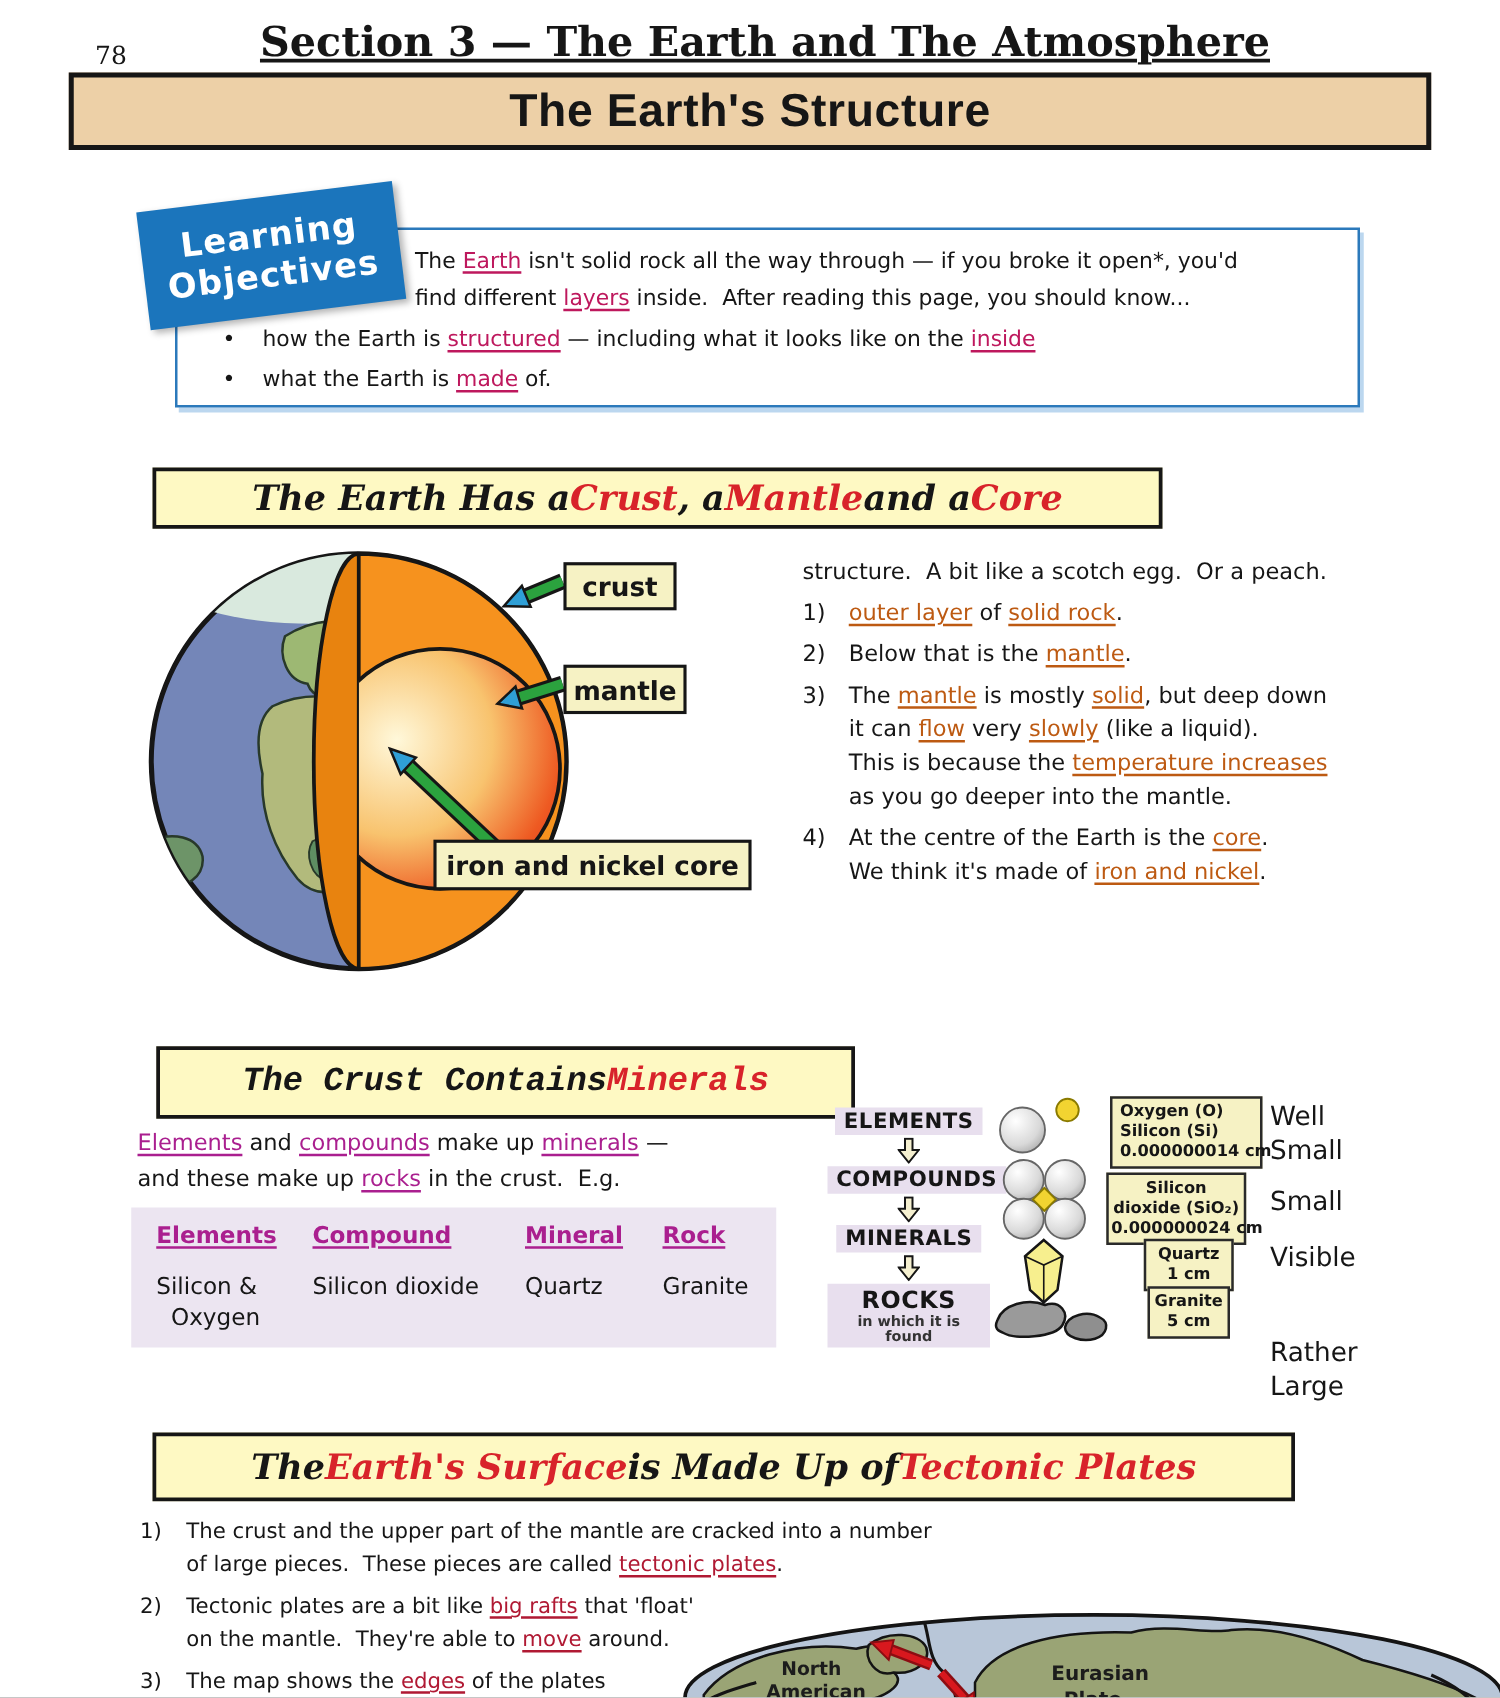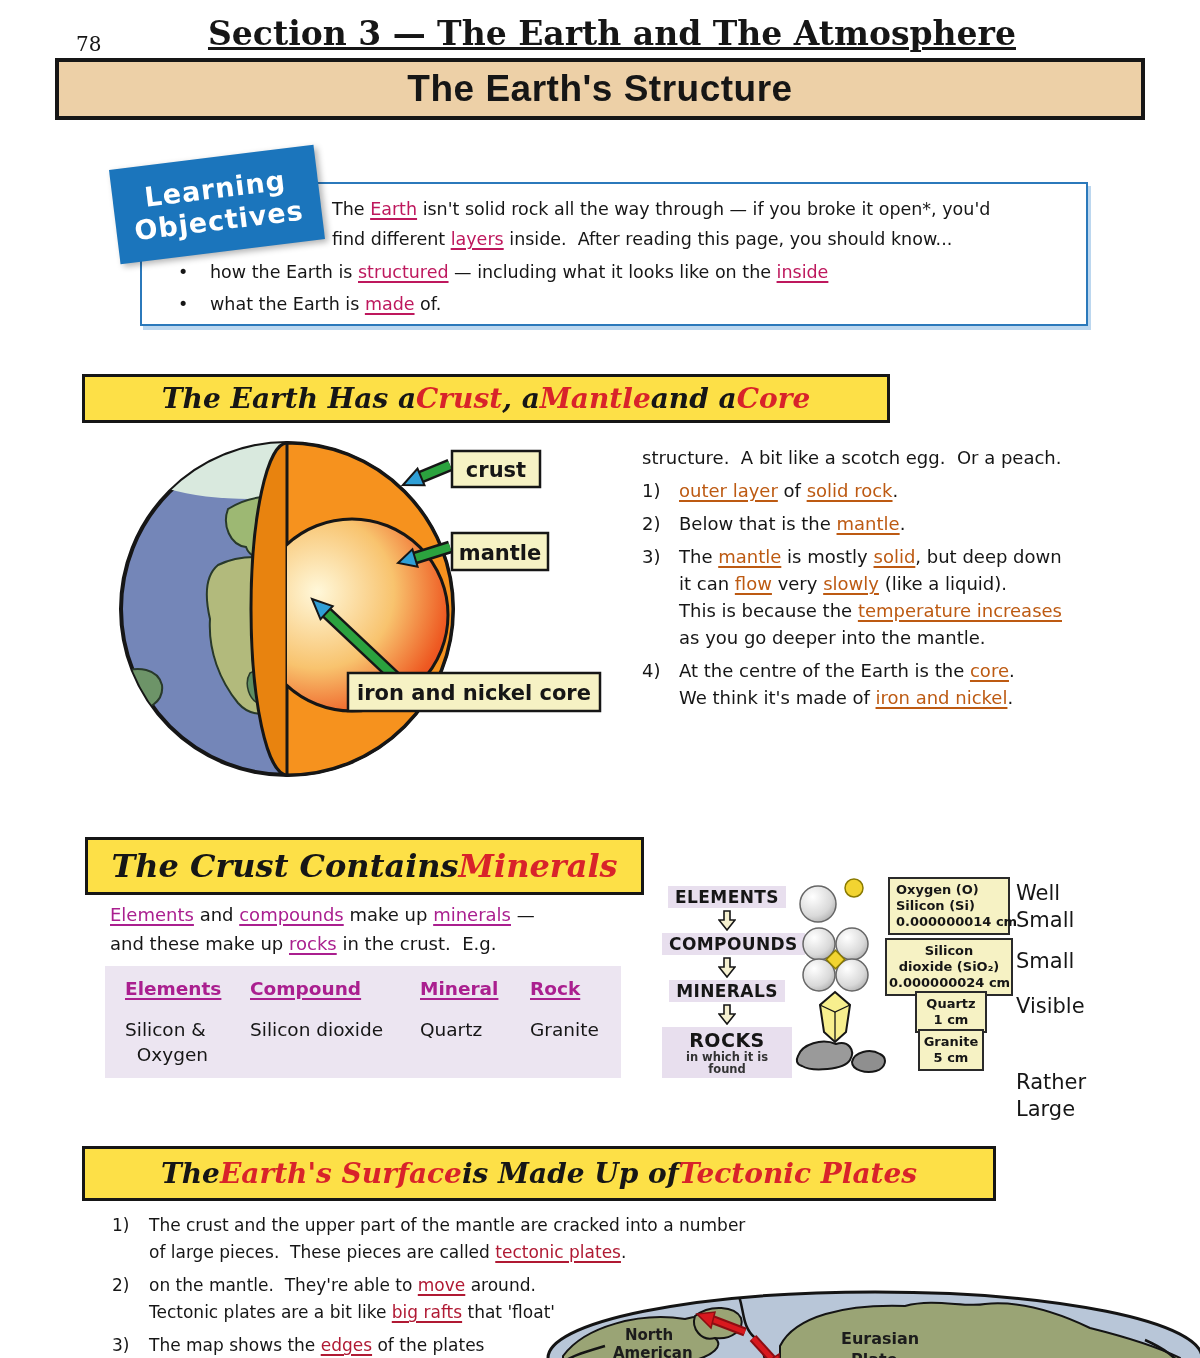--- a/index.html
+++ b/index.html
@@ -24,25 +24,25 @@
           border:2px solid #2b79bb;box-shadow:3px 4px 0 #bcd7ef;}
   #lo-badge{position:absolute;left:114px;top:157px;width:206px;height:95px;background:#1b75bc;
             transform:rotate(-7deg);display:flex;flex-direction:column;align-items:center;justify-content:center;
             color:#fff;font-weight:bold;font-size:27px;line-height:32px;letter-spacing:1px;
             box-shadow:3px 3px 6px rgba(0,0,0,.3);}
   #lo-intro{position:absolute;left:332px;top:194px;font-size:17.5px;line-height:30px;}
   #lo-bullets{position:absolute;left:178px;top:256px;font-size:17.5px;line-height:32px;}
   .lo-bullet-row{display:flex;}
   .lo-dot{width:32px;}
 
-  .headbox{position:absolute;background:#fde047;border:3px solid #161616;display:flex;align-items:center;
+  .headbox{position:absolute;background:#fef9c3;border:3px solid #161616;display:flex;align-items:center;
            justify-content:center;font-family:"DejaVu Serif","Liberation Serif",serif;font-style:italic;
-           font-weight:bold;}
+           font-weight:bold;margin-left:40px;}
   #earth-head{left:82px;top:374px;width:802px;height:43px;font-size:28px;}
-  #min-head{left:85px;top:837px;width:553px;height:52px;font-size:32px;}
+  #min-head{left:85px;top:837px;width:553px;height:52px;font-size:27px;font-family:Liberation Mono, monospace;}
   #tec-head{left:82px;top:1146px;width:908px;height:49px;font-size:28px;}
 
   #earth-svg{position:absolute;left:100px;top:437px;}
   #earth-text{position:absolute;left:642px;top:444px;width:470px;font-size:18px;line-height:27px;}
   .item{display:flex;margin-top:6px;}
   .item .num{width:37px;flex:none;}
 
   #min-intro{position:absolute;left:110px;top:900px;font-size:18px;line-height:29px;}
   #min-table{position:absolute;left:105px;top:966px;width:516px;height:112px;background:#ece5f1;
              box-sizing:border-box;padding:10px 0 0 20px;display:grid;
@@ -290,21 +290,21 @@
     <div class="sizebox leftalign" style="left:888px;top:877px;width:122px;">
         <div class="ln">Oxygen (O)</div>
         <div class="ln">Silicon (Si)</div>
         <div class="ln">0.000000014 cm</div>
       </div>
     <div class="sizelabel" style="left:1016px;top:880px;">
         <div class="ln">Well</div>
         <div class="ln">Small</div>
       </div>
 
-    <div class="sizebox" style="left:885px;top:938px;width:128px;">
+    <div class="sizebox" style="left:885px;top:938px;width:112px;">
         <div class="ln">Silicon</div>
         <div class="ln">dioxide (SiO₂)</div>
         <div class="ln">0.000000024 cm</div>
       </div>
     <div class="sizelabel" style="left:1016px;top:948px;">
         <div class="ln">Small</div>
       </div>
 
     <div class="sizebox" style="left:915px;top:991px;width:72px;">
         <div class="ln">Quartz</div>
@@ -336,22 +336,22 @@
       <div class="item">
         <span class="num">1)</span>
         <div>
             <div class="ln"><span>The crust and the upper part of the mantle are cracked into a number</span></div>
             <div class="ln"><span>of large pieces.  These pieces are called </span><span class="u">tectonic plates</span><span>.</span></div>
           </div>
       </div>
       <div class="item">
         <span class="num">2)</span>
         <div>
+            <div class="ln"><span>Tectonic plates are a bit like </span><span class="u">big rafts</span><span> that 'float'</span></div>
             <div class="ln"><span>on the mantle.  They're able to </span><span class="u">move</span><span> around.</span></div>
-            <div class="ln"><span>Tectonic plates are a bit like </span><span class="u">big rafts</span><span> that 'float'</span></div>
           </div>
       </div>
       <div class="item">
         <span class="num">3)</span>
         <div>
             <div class="ln"><span>The map shows the </span><span class="u">edges</span><span> of the plates</span></div>
           </div>
       </div>
     </div>
 

